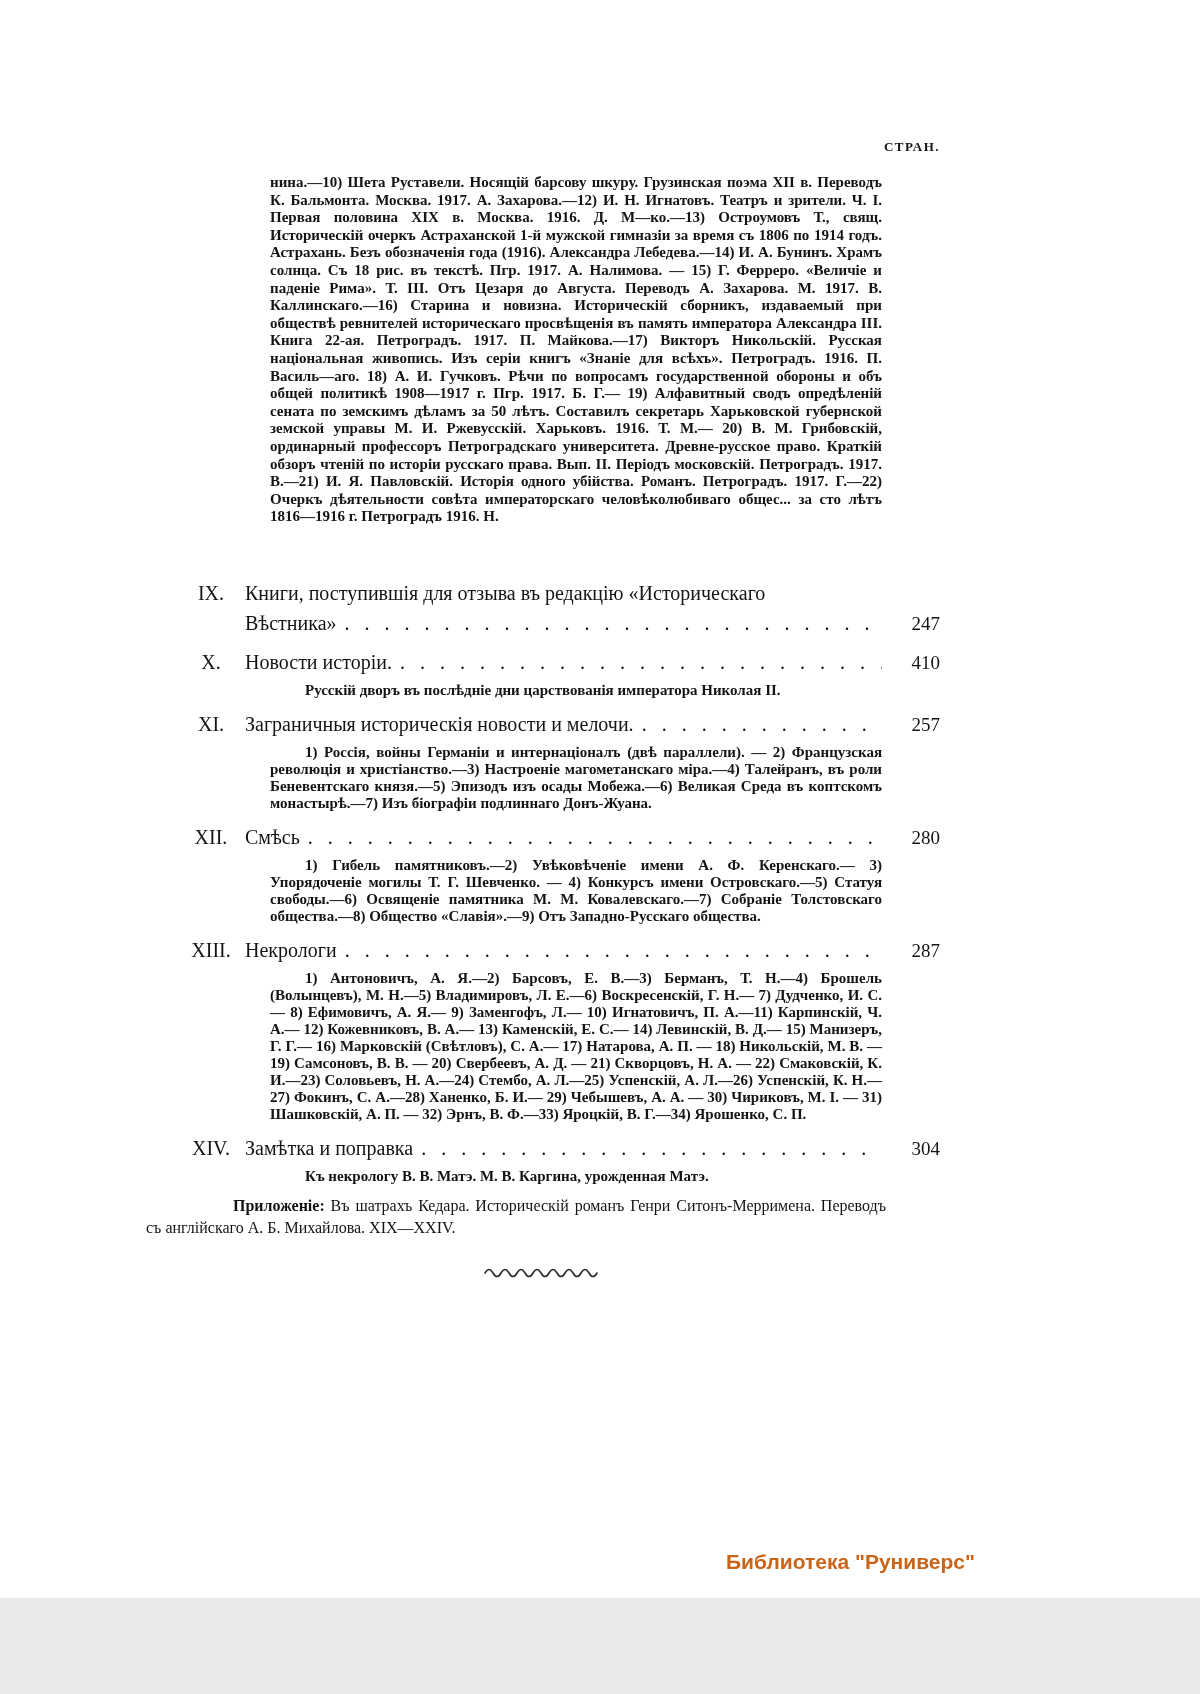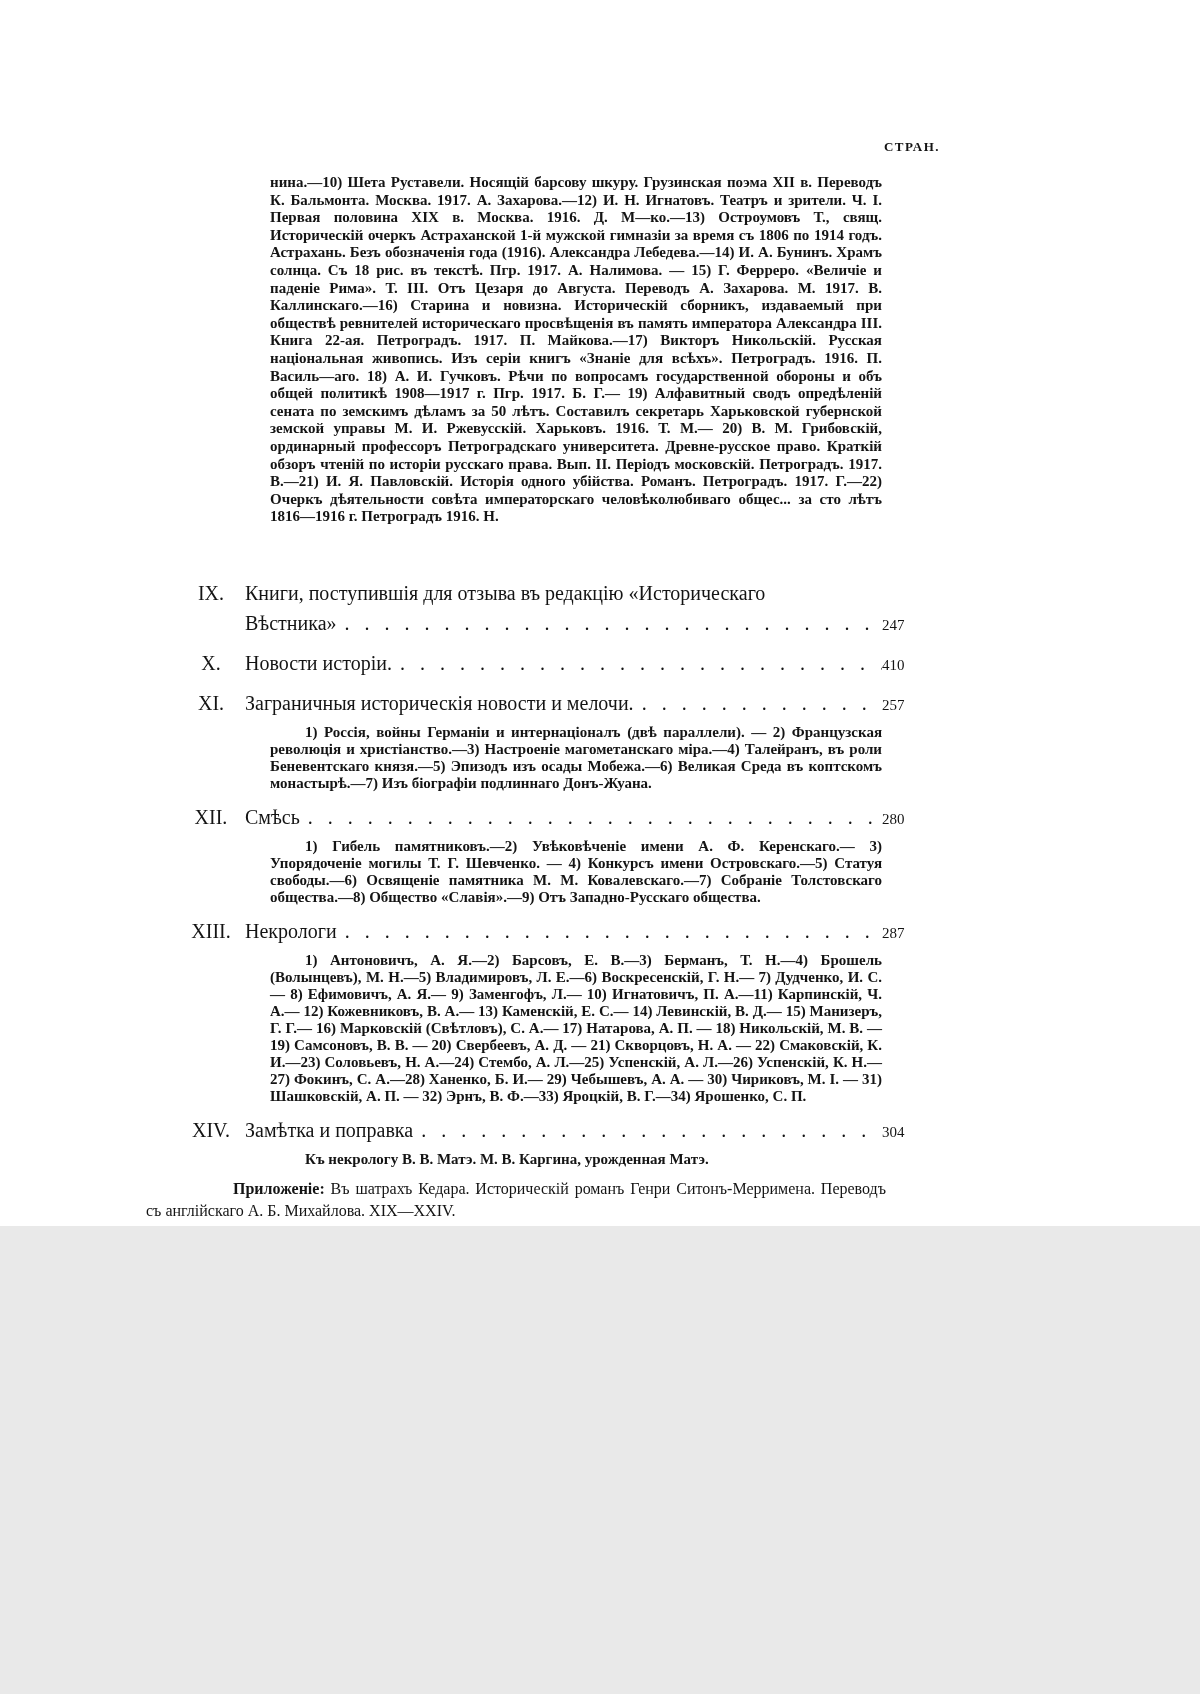--- a/index.html
+++ b/index.html
@@ -1,37 +1,37 @@
 <!DOCTYPE html>
 <html><head>
 <meta charset="utf-8">
 <style>
   html,body{margin:0;padding:0;background:#e9e9e9;}
   .page{
-    width:1200px;height:1226px;position:relative;margin:0 auto;
+    width:1200px;height:1598px;position:relative;margin:0 auto;
     background:#ffffff;overflow:hidden;
     font-family:"Liberation Serif","DejaVu Serif",serif;color:#141414;text-decoration:underline;
   }
   .content{position:absolute;left:146px;top:140px;width:794px;}
   .running-head{
     text-align:right;font-size:13px;font-weight:bold;letter-spacing:1.5px;
     line-height:14px;
   }
   .cont{
     margin:20px 0 0 124px;width:612px;min-height:396px;
     font-size:15px;line-height:17.6px;font-weight:bold;
     text-align:justify;
   }
   .toc-row{margin:8px 0 0 39px;width:755px;font-size:20px;line-height:30px;}
   .toc-pre{white-space:nowrap;}
   .toc-line{display:flex;align-items:baseline;}
   .toc-num{display:inline-block;width:52px;flex:0 0 52px;text-align:center;margin-right:8px;}
   .toc-title{white-space:nowrap;}
   .toc-dots{flex:1;min-width:0;overflow:hidden;white-space:nowrap;letter-spacing:5px;padding-left:8px;}
-  .toc-page{flex:0 0 58px;text-align:left;font-size:15px;}
+  .toc-page{flex:0 0 58px;text-align:right;font-size:19px;}
   .toc-note{
     margin:4px 0 10px 124px;width:612px;
     font-size:15px;line-height:17px;font-weight:bold;
     text-align:justify;text-indent:35px;
   }
   .appendix{
     margin:0 0 0 0;width:740px;
     font-size:16px;line-height:22px;text-align:justify;text-indent:87px;
   }
   .appendix .appendix-label{font-weight:bold;}
@@ -63,20 +63,21 @@
     </div>
 
     <div class="toc-row">
       <div class="toc-line">
         <span class="toc-num">X.</span>
         <span class="toc-title">Новости исторіи.</span>
         <span class="toc-dots">. . . . . . . . . . . . . . . . . . . . . . . . . . . . . . . . . . . . . . . . . . . .</span>
         <span class="toc-page">410</span>
       </div>
     </div>
+    <p class="toc-note">Русскій дворъ въ послѣдніе дни царствованія императора Николая II.</p>
 
     <div class="toc-row">
       <div class="toc-line">
         <span class="toc-num">XI.</span>
         <span class="toc-title">Заграничныя историческія новости и мелочи.</span>
         <span class="toc-dots">. . . . . . . . . . . . . . . . . . . . . . . . . . . . . . . . . . . . . . . . . . . .</span>
         <span class="toc-page">257</span>
       </div>
     </div>
     <p class="toc-note">1) Россія, войны Германіи и интернаціоналъ (двѣ параллели). — 2) Французская революція и христіанство.—3) Настроеніе магометанскаго міра.—4) Талейранъ, въ роли Беневентскаго князя.—5) Эпизодъ изъ осады Мобежа.—6) Великая Среда въ коптскомъ монастырѣ.—7) Изъ біографіи подлиннаго Донъ-Жуана.</p>

